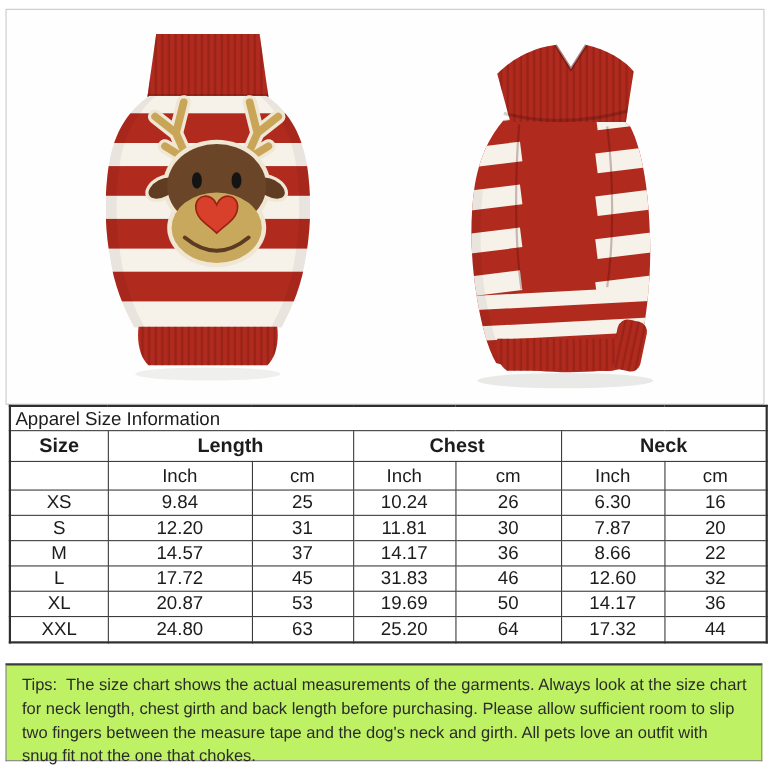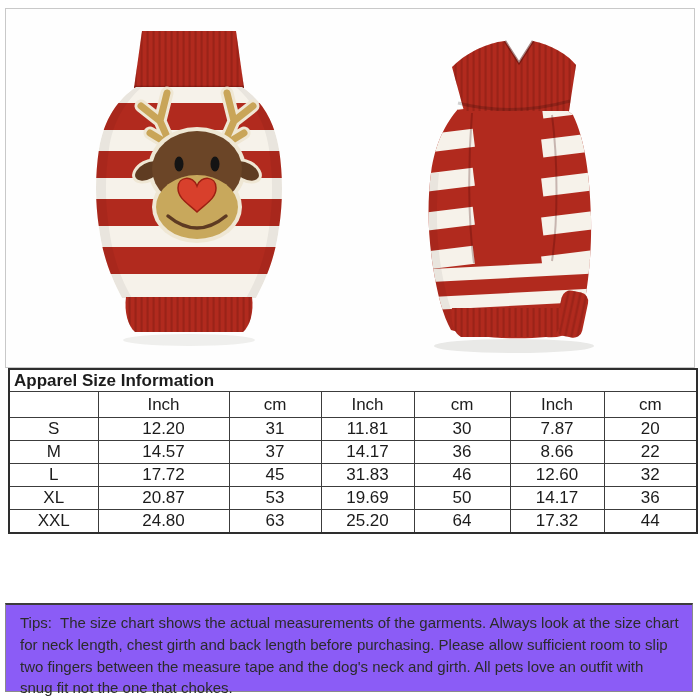--- a/index.html
+++ b/index.html
@@ -19,30 +19,30 @@
   table.size-table{
     position:absolute;left:8px;top:368px;width:688px;
     border-collapse:collapse;table-layout:fixed;
     border:2px solid #2e2e2e;
   }
   .size-table th,.size-table td{
     border:1px solid #3c3c3c;text-align:center;padding:0;
     font-size:17px;color:#1c1c1c;overflow:hidden;white-space:nowrap;
   }
   .size-table .title-row td{
-    text-align:left;font-weight:700;font-size:17px;height:21px;padding-left:4px;
+    text-align:left;font-weight:400;font-size:17px;height:21px;padding-left:4px;
   }
   .size-table .head-row th{font-size:18px;font-weight:700;height:27px;}
   .size-table .units-row td{height:25px;margin-left:32px;}
   .size-table .data-row td{height:22px;}
 
   .tips-box{
     position:absolute;left:5px;top:603px;width:688px;height:89px;
     box-sizing:border-box;border:1px solid #8a8a8a;border-top:2px solid #3c3c3c;
-    padding:7px 13px 0 14px;background:#8b5cf6;
+    padding:7px 13px 0 14px;background:#bef264;
   }
   .tips-box p{margin:0;font-size:15px;line-height:1.45;color:#2b2b2b;}
 </style>
 </head>
 <body>
 
 <div>
 
   <div class="photo-area">
 
@@ -162,30 +162,45 @@
         <col style="width:92px">
       <col style="width:93px">
         <col style="width:96px">
         <col style="width:94px">
         <col style="width:93px">
     </colgroup>
     <tbody>
       <tr class="title-row">
         <td colspan="7">Apparel Size Information</td>
       </tr>
+      <tr class="head-row">
+        <th>Size</th>
+        <th colspan="2">Length</th>
+        <th colspan="2">Chest</th>
+        <th colspan="2">Neck</th>
+      </tr>
       <tr class="units-row">
         <td></td>
         <td>Inch</td>
         <td>cm</td>
         <td>Inch</td>
         <td>cm</td>
         <td>Inch</td>
         <td>cm</td>
       </tr>
       <tr class="data-row">
+        <td>XS</td>
+        <td>9.84</td>
+        <td>25</td>
+        <td>10.24</td>
+        <td>26</td>
+        <td>6.30</td>
+        <td>16</td>
+      </tr>
+      <tr class="data-row">
         <td>S</td>
         <td>12.20</td>
         <td>31</td>
         <td>11.81</td>
         <td>30</td>
         <td>7.87</td>
         <td>20</td>
       </tr>
       <tr class="data-row">
         <td>M</td>

